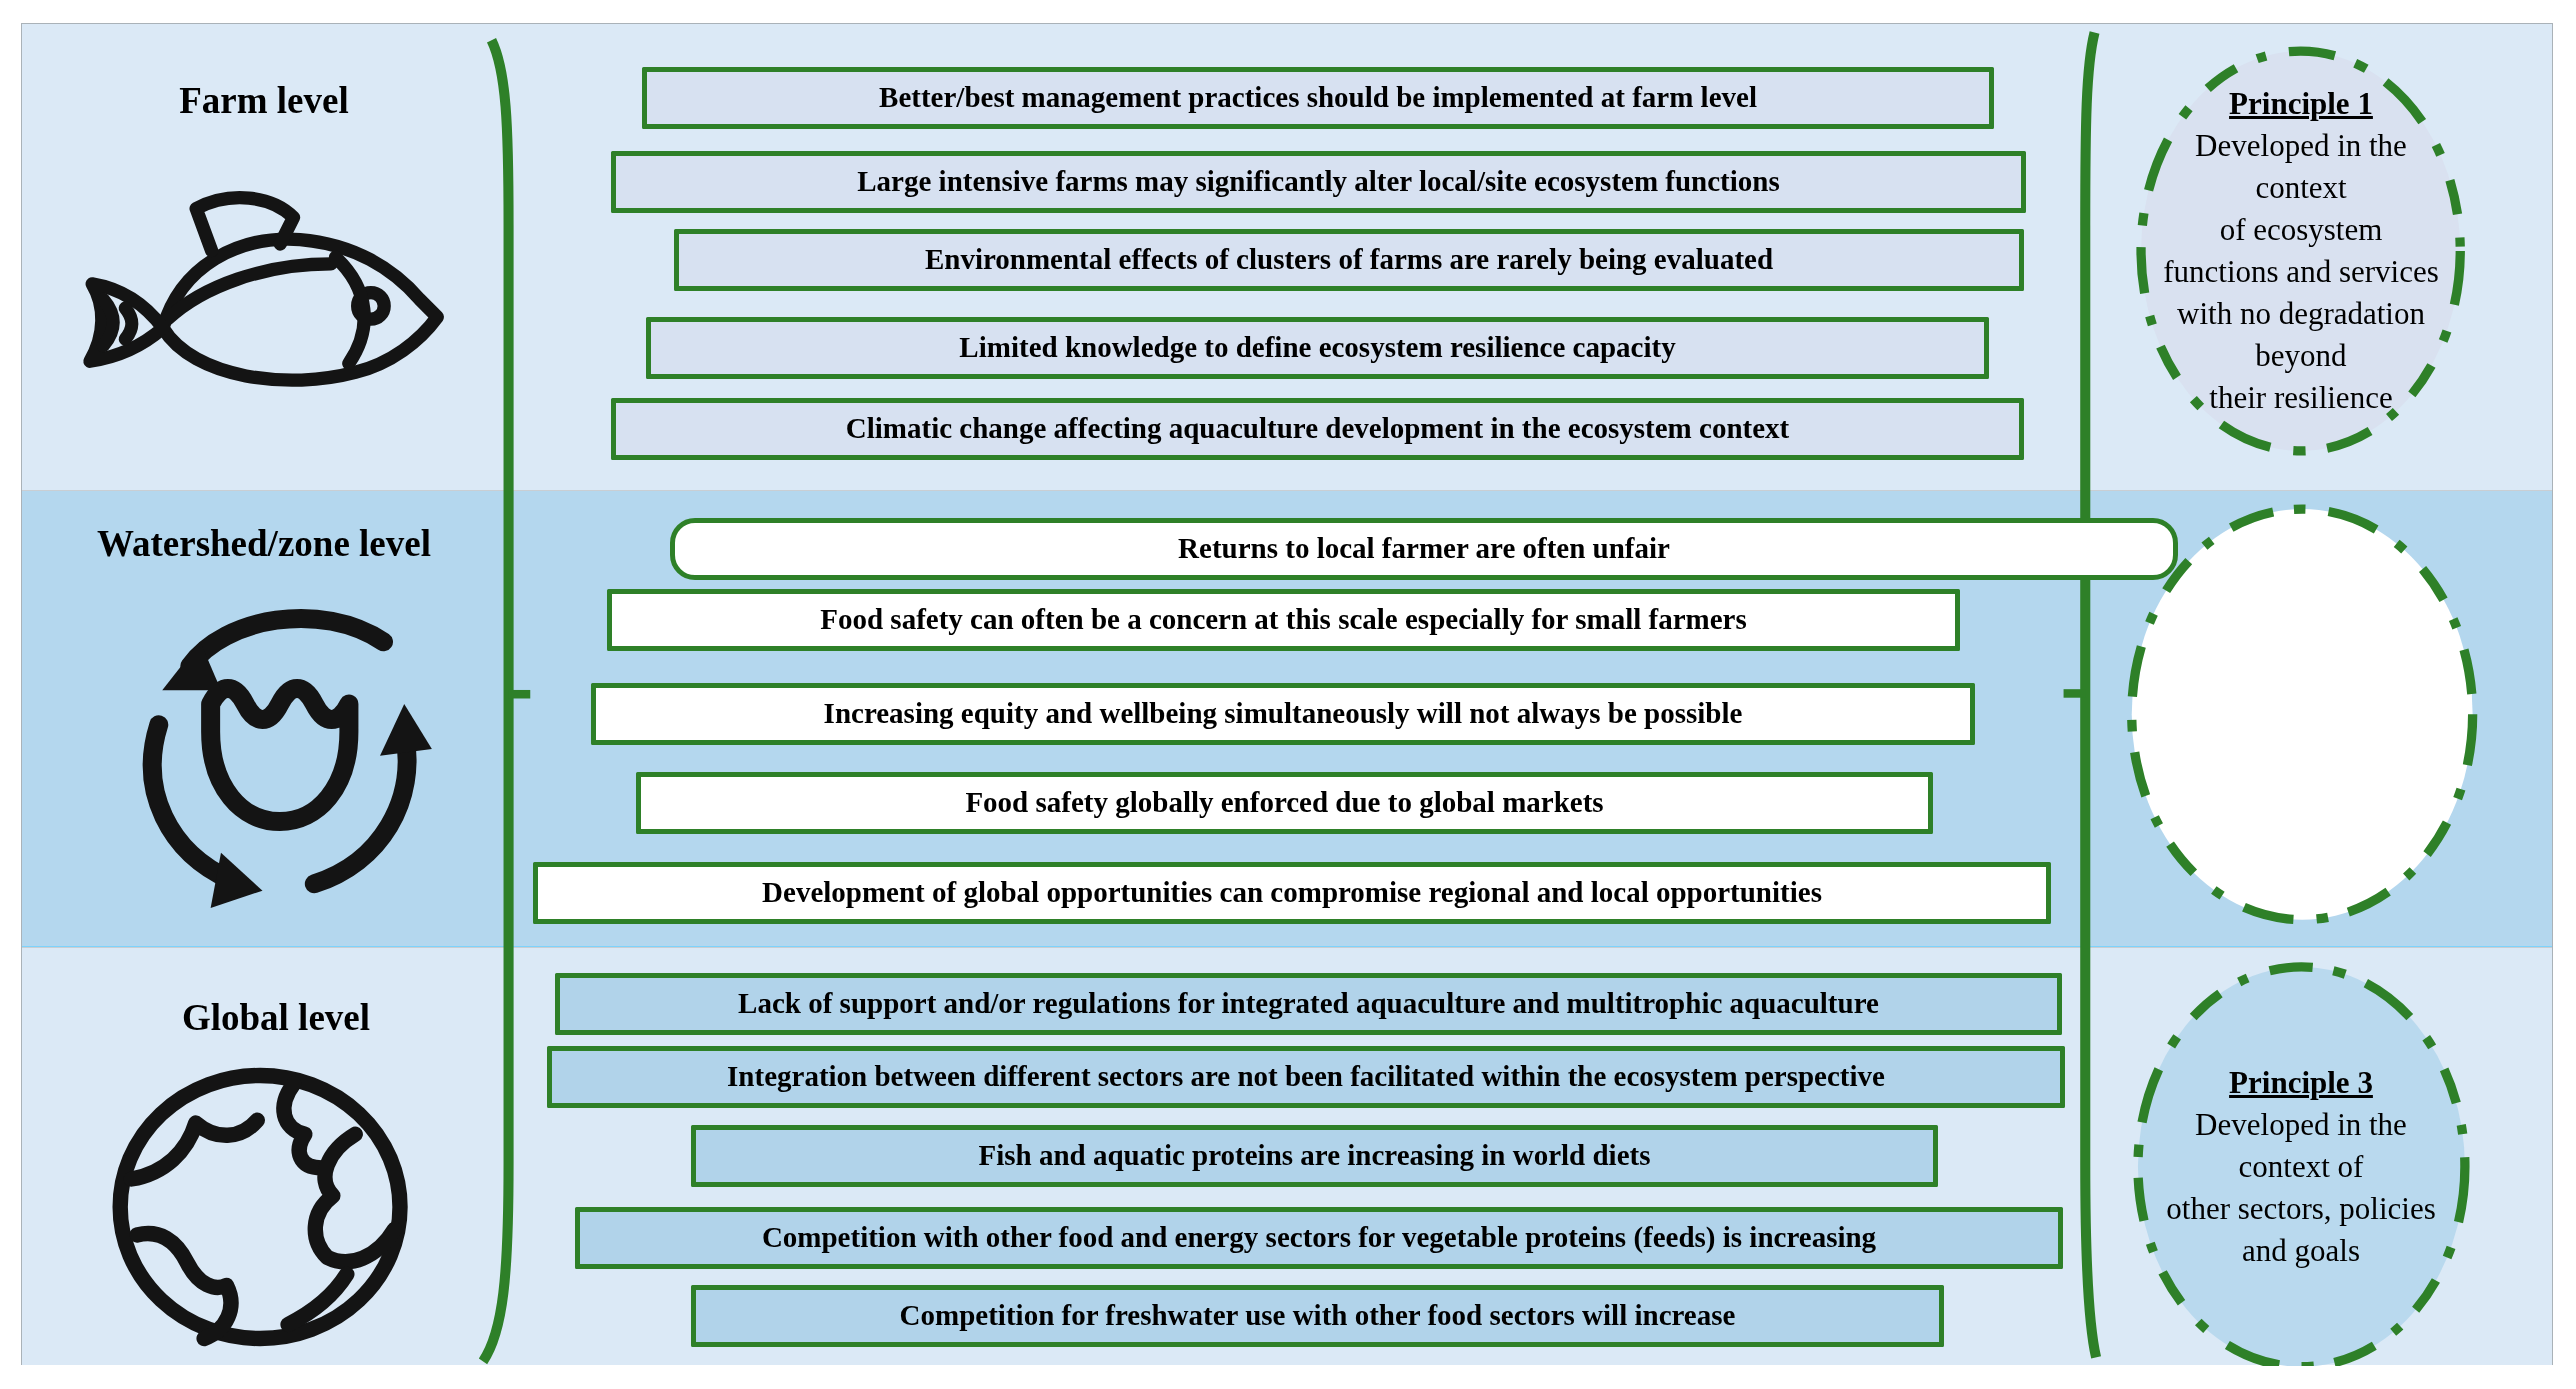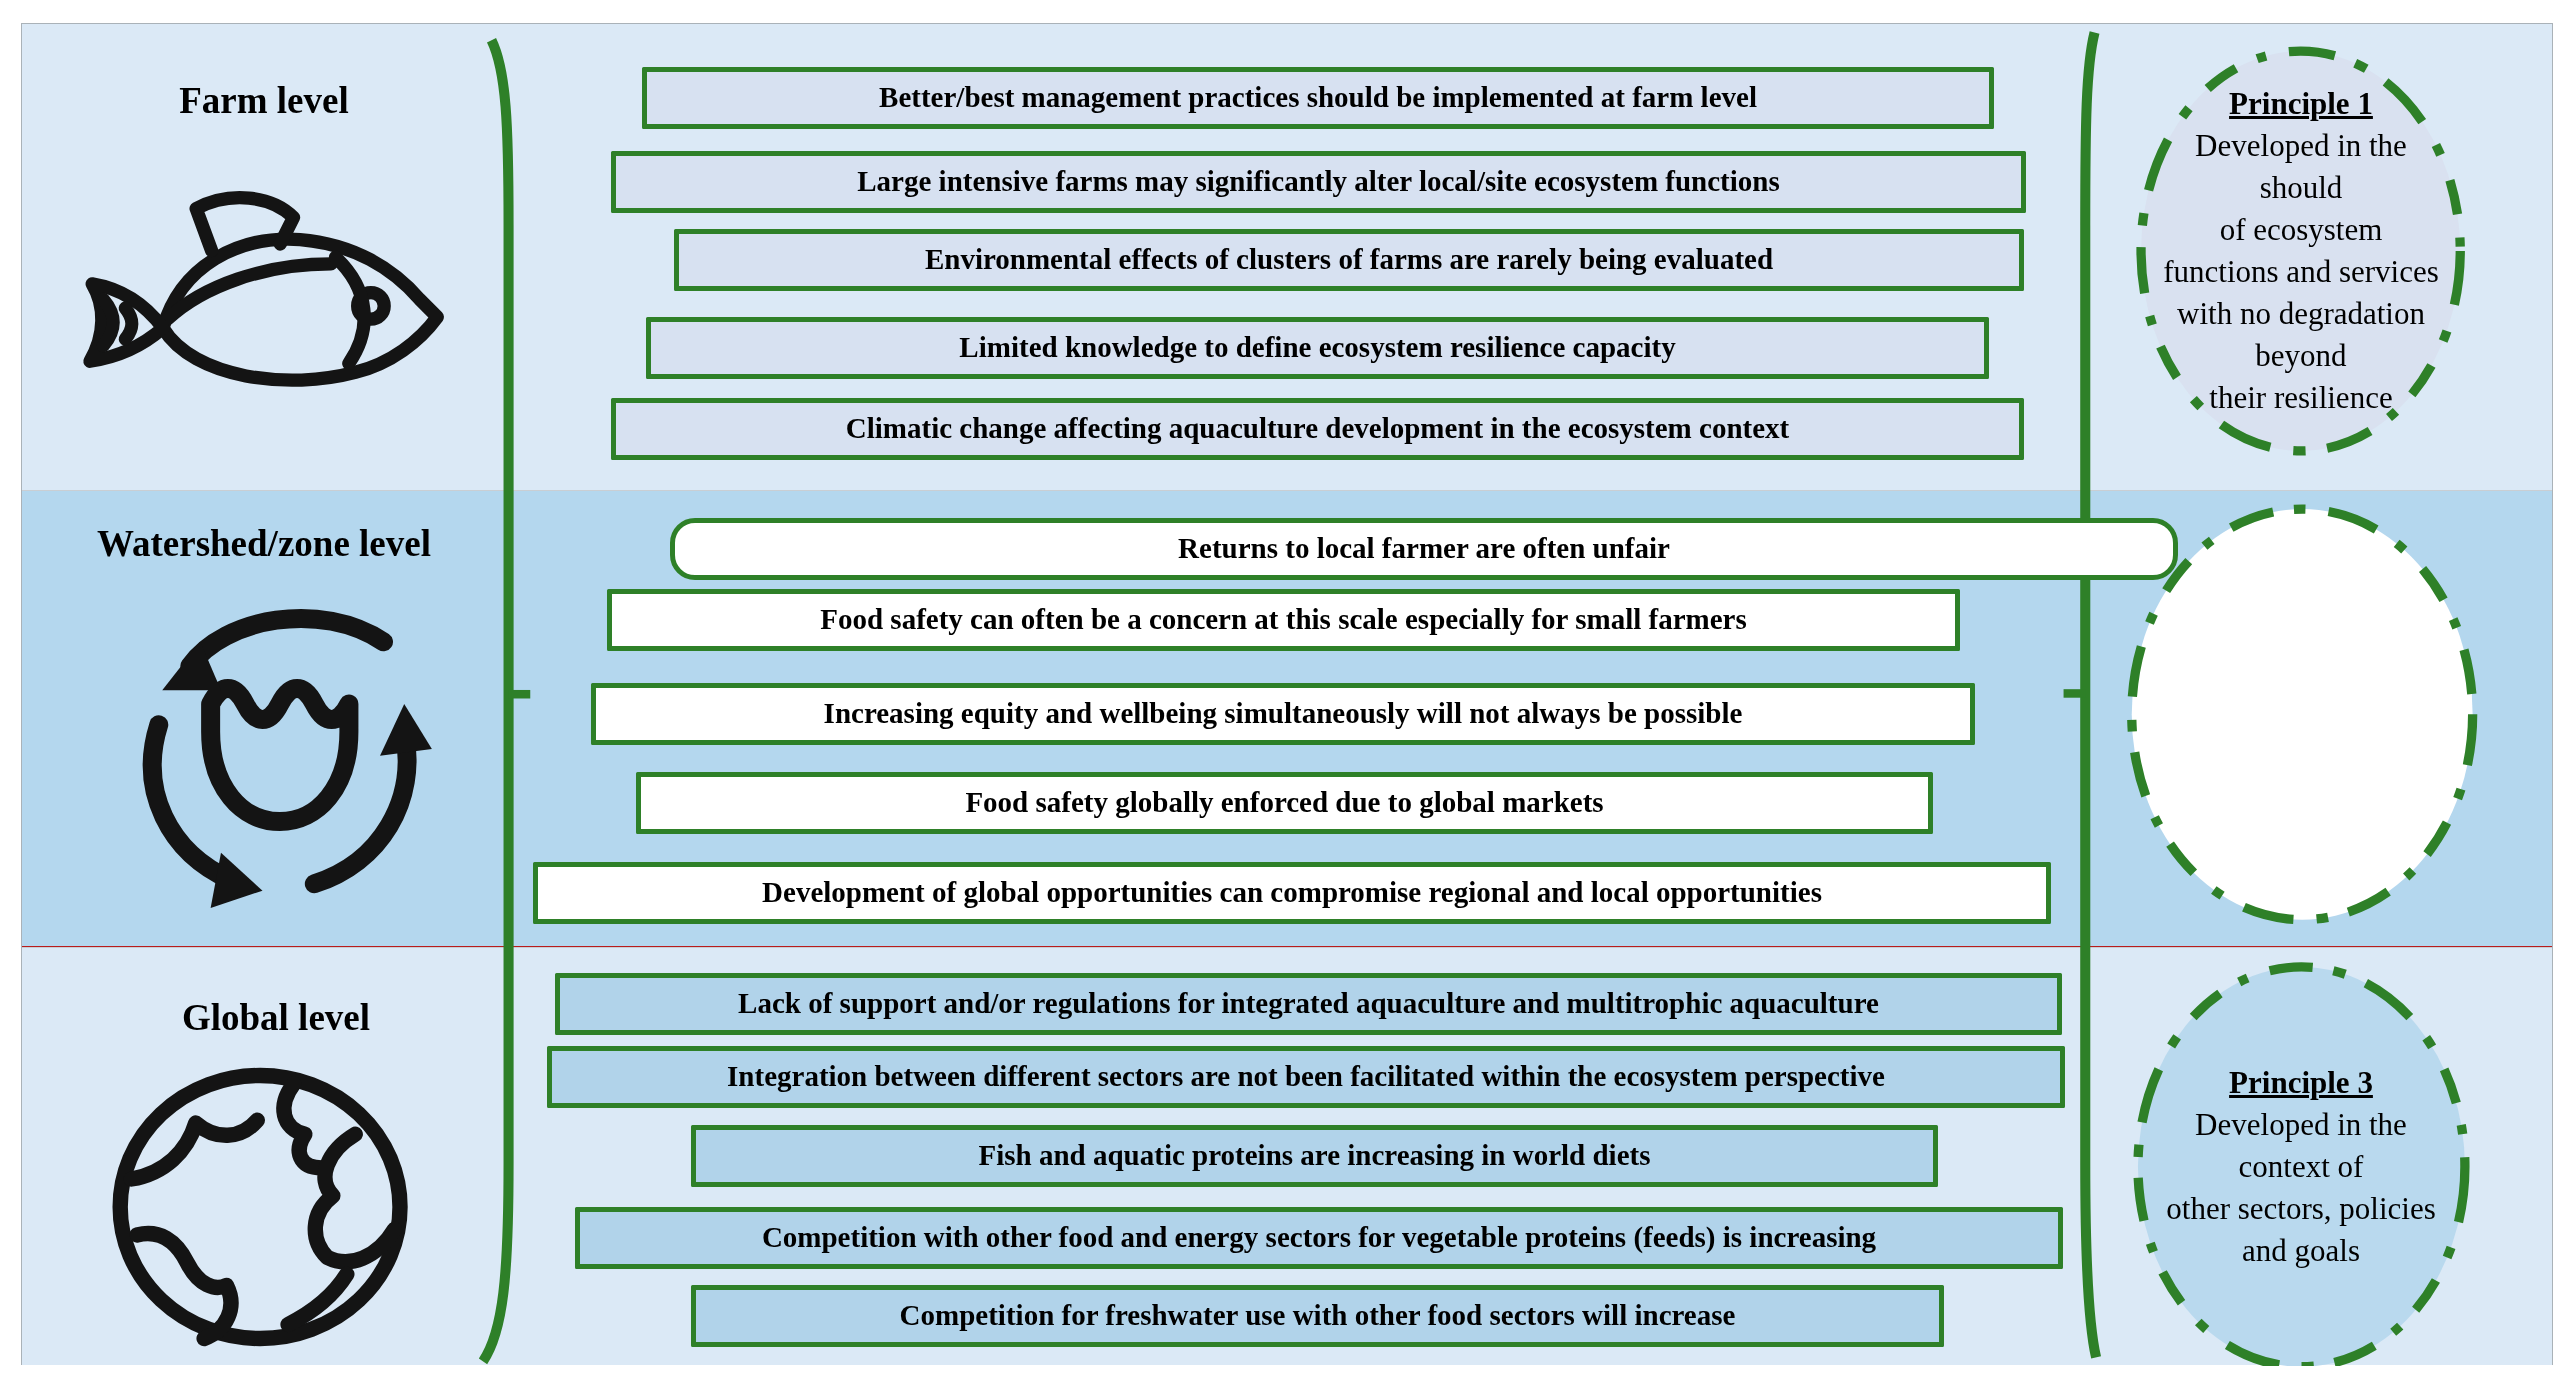--- a/index.html
+++ b/index.html
@@ -1,19 +1,19 @@
 <!DOCTYPE html>
 <html style="font-size:12.4px"><head>
 <meta charset="utf-8">
 <style>
   html,body{margin:0;padding:0;background:#ffffff;}
   .page{position:relative;width:2576px;height:1389px;background:#ffffff;overflow:hidden;
         font-family:"Liberation Serif","DejaVu Serif",serif;color:#000;}
   .content{position:absolute;left:21px;top:22.5px;width:2532px;height:1342px;
-           border:1.5px solid #aab2b8;box-sizing:border-box;background:#b91c1c;}
+           border:1.5px solid #aab2b8;box-sizing:border-box;background:#7dd3fc;}
   
   .band{position:absolute;left:0;width:100%;}
   .band-farm{top:0;height:466px;background:#dbe9f6;}
   .band-watershed{top:466px;height:456px;background:#b4d7ee;border-top:1.5px solid #c9ced3;box-sizing:border-box;}
   .band-global{top:923px;height:418px;background:#dbe9f6;border-top:1.5px solid #c9ced3;box-sizing:border-box;}
   
   .level-title{position:absolute;left:0;width:484px;text-align:center;
                font-weight:bold;font-size:37px;line-height:40px;}
   .t-farm{top:57px;}
   .t-watershed{top:500px;}
@@ -141,21 +141,21 @@
 
     <div class="box box-global g1">Lack of support and/or regulations for integrated aquaculture and multitrophic aquaculture</div>
     <div class="box box-global g2">Integration between different sectors are not been facilitated within the ecosystem perspective</div>
     <div class="box box-global g3">Fish and aquatic proteins are increasing in world diets</div>
     <div class="box box-global g4">Competition with other food and energy sectors for vegetable proteins (feeds) is increasing</div>
     <div class="box box-global g5">Competition for freshwater use with other food sectors will increase</div>
 
     <div class="principle p1">
       <span class="p-title">Principle 1</span>
       <span class="p-line">Developed in the</span>
-      <span class="p-line">should</span>
+      <span class="p-line">context</span>
       <span class="p-line">of ecosystem</span>
       <span class="p-line">functions and services</span>
       <span class="p-line">with no degradation</span>
       <span class="p-line">beyond</span>
       <span class="p-line">their resilience</span>
     </div>
 
 
     <div class="principle p3">
       <span class="p-title">Principle 3</span>

